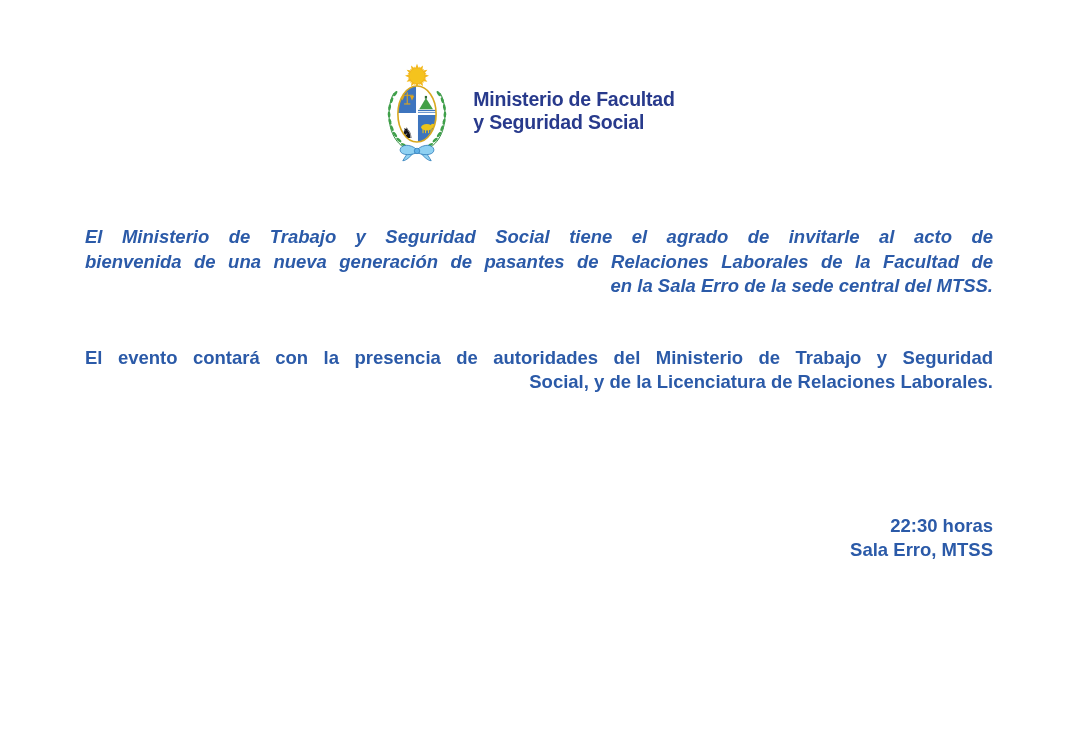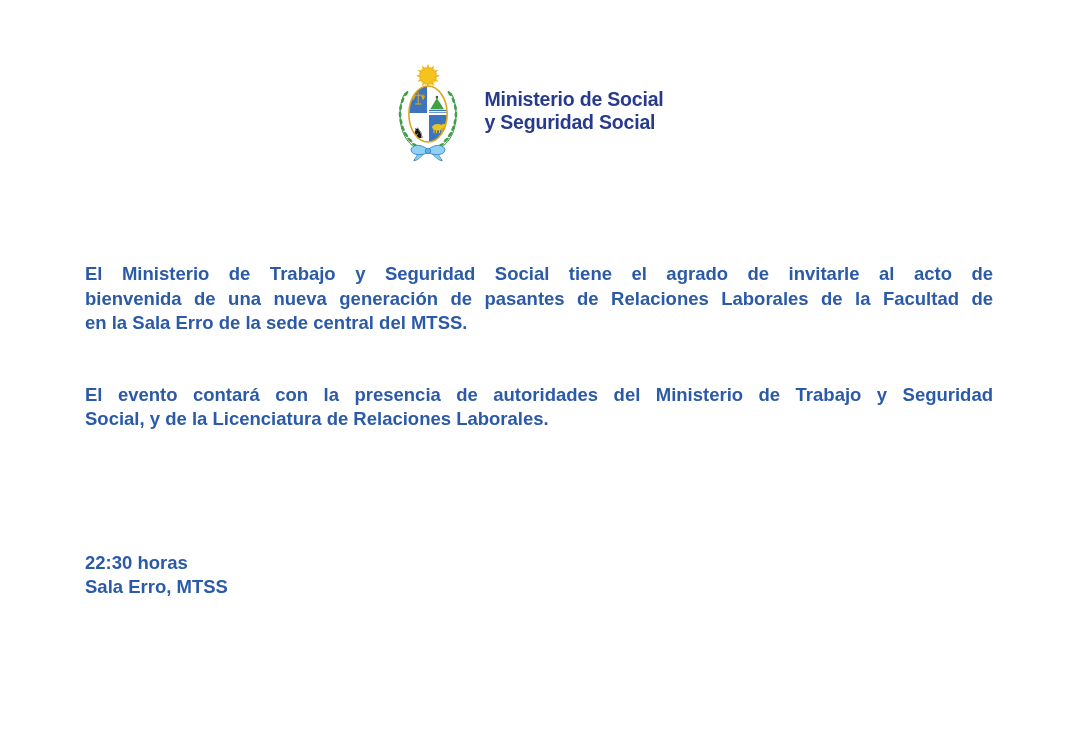--- a/index.html
+++ b/index.html
@@ -33,29 +33,29 @@
 
   
   .body-copy {
     color: #2b5aa8;
     font-weight: 700;
     font-size: 18.5px;
     line-height: 24.5px;
     letter-spacing: 0px;
   }
   .para { margin-left: 85px; margin-right: 85px; }
-  .para1 { margin-top: 99px; }
+  .para1 { margin-top: 62px; font-style: italic; }
   .para2 { margin-top: 47px; }
   .details { margin-top: 119px; }
   .line-just {
     text-align: justify;
     text-align-last: justify;
     white-space: nowrap;
   }
-  .line-left { text-align: left; }
+  .line-left { text-align: right; }
 </style>
 </head>
 <body>
 
 <div class="page">
 
   <div class="logo-row">
     <svg class="emblem" width="80" height="105" viewBox="0 0 90 118" xmlns="http://www.w3.org/2000/svg">
 
       <g transform="translate(45,20)" fill="#f2b81d">
@@ -157,21 +157,21 @@
       <g>
         <path d="M41,107 C37,111 33,115.5 29,115.5 C31,112 33.5,108 36.5,105 Z" fill="#8fd1f2" stroke="#2f7bb8" stroke-width="0.9"></path>
         <path d="M49,107 C53,111 57,115.5 61,115.5 C59,112 56.5,108 53.5,105 Z" fill="#8fd1f2" stroke="#2f7bb8" stroke-width="0.9"></path>
         <path d="M45,103 C37,96 27,97 26,103 C25.5,108 34,111 45,106.5 Z" fill="#8fd1f2" stroke="#2f7bb8" stroke-width="0.9"></path>
         <path d="M45,103 C53,96 63,97 64,103 C64.5,108 56,111 45,106.5 Z" fill="#8fd1f2" stroke="#2f7bb8" stroke-width="0.9"></path>
         <circle cx="45" cy="104.5" r="3.1" fill="#5fb0e6" stroke="#2f7bb8" stroke-width="0.8"></circle>
       </g>
     </svg>
 
     <div class="logo-text">
-      <div>Ministerio de Social</div>
+      <div>Ministerio de Facultad</div>
       <div>y Seguridad Social</div>
     </div>
   </div>
 
   <div class="body-copy para para1">
     <div class="line-just">El Ministerio de Trabajo y Seguridad Social tiene el agrado de invitarle al acto de</div>
     <div class="line-just">bienvenida de una nueva generación de pasantes de Relaciones Laborales de la Facultad de</div>
     <div class="line-left">en la Sala Erro de la sede central del MTSS.</div>
   </div>
 

